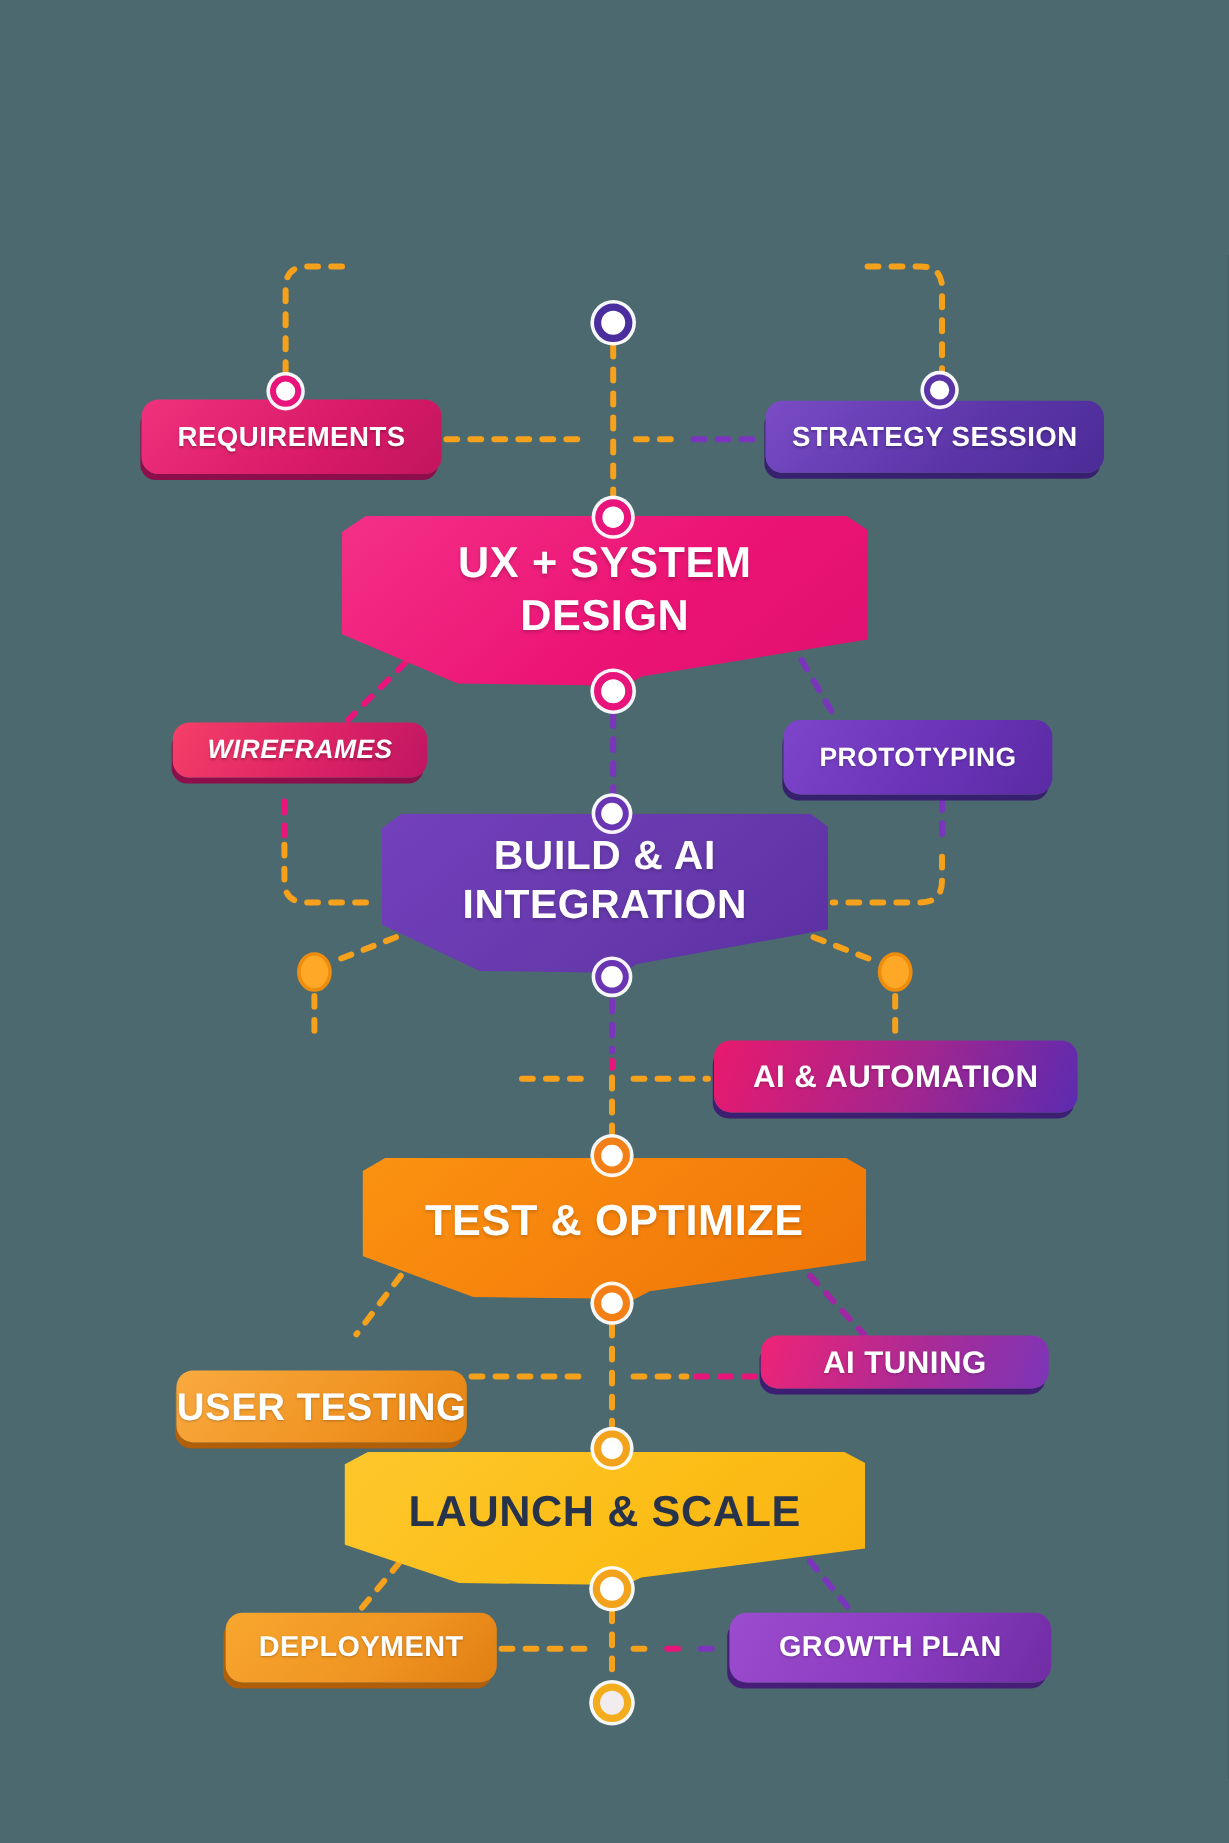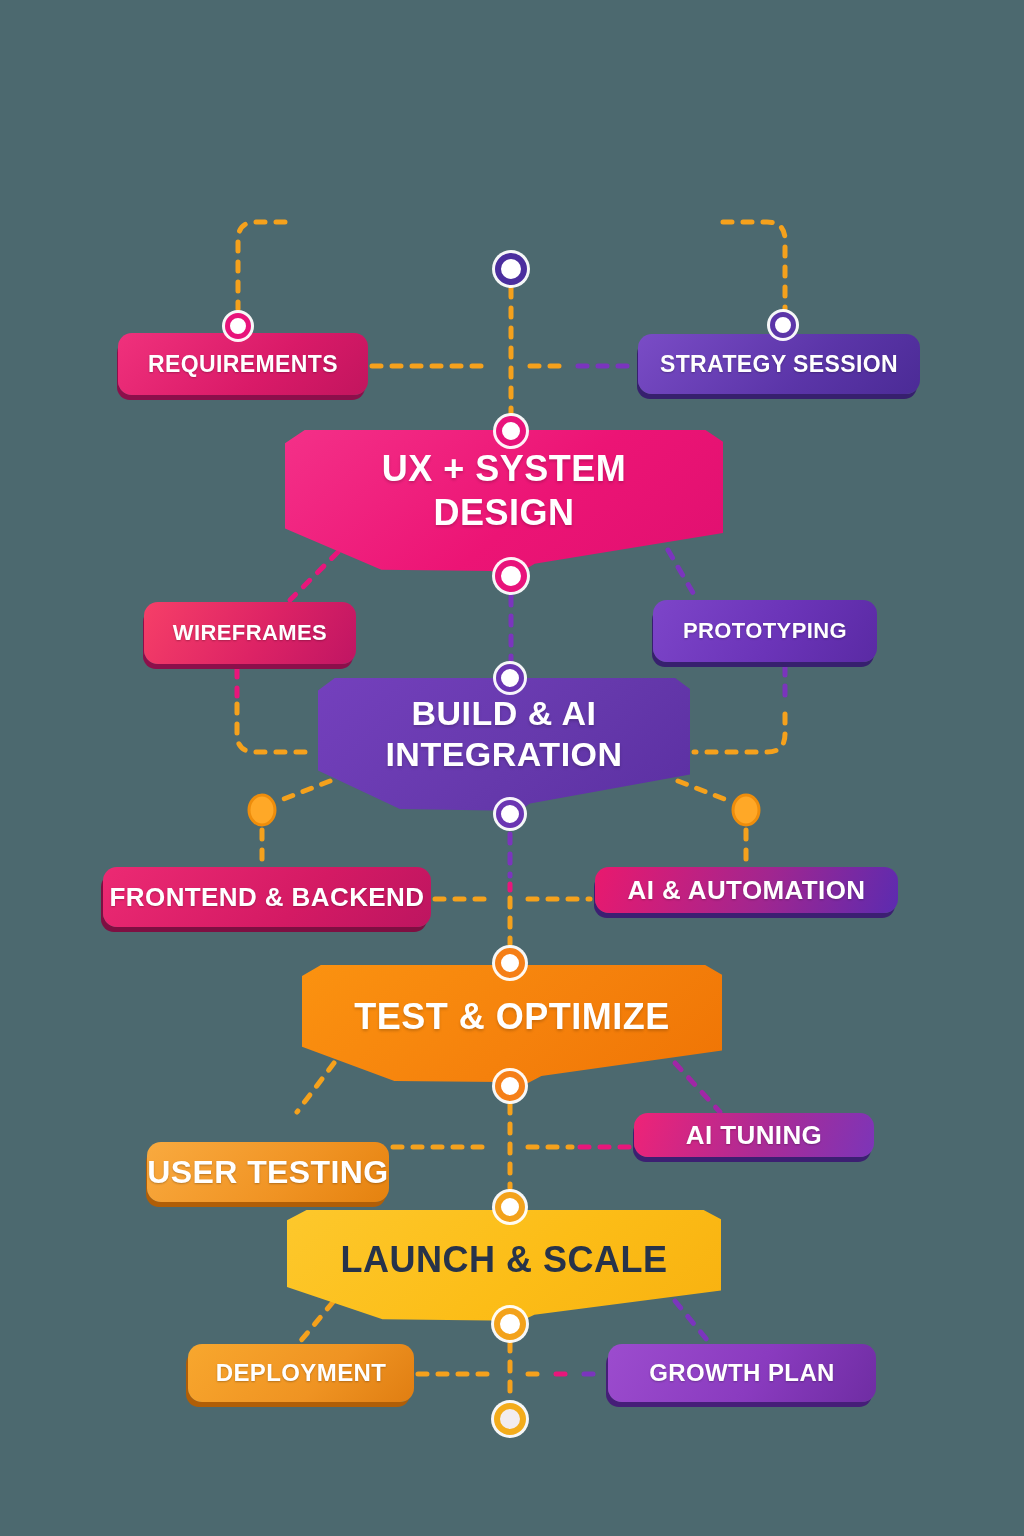--- a/index.html
+++ b/index.html
@@ -37,27 +37,27 @@
   .pill{
     position:absolute;z-index:2;border-radius:14px;
     display:flex;align-items:center;justify-content:center;
     color:#fff;font-weight:700;font-size:23px;letter-spacing:.4px;
     text-shadow:0 1px 2px rgba(0,0,0,.25);
   }
   .p-requirements{left:118px;top:333px;width:250px;height:62px;
     background:linear-gradient(135deg,#f0317c,#D91A68 60%,#c2155e);box-shadow:-2px 6px 0 -1px #8C0F4B;}
   .p-strategy{left:638px;top:334px;width:282px;height:60px;
     background:linear-gradient(135deg,#7a4cc6,#5B35A8 60%,#4b2b96);box-shadow:-2px 6px 0 -1px #37206E;}
-  .p-wireframes{left:144px;top:602px;width:212px;height:62px;font-size:22px;
-    background:linear-gradient(120deg,#f63f68,#DD2365 55%,#c01563);box-shadow:-2px 6px 0 -1px #8C0F4B;}
+  .p-wireframes{left:144px;top:602px;width:212px;height:46px;font-size:22px;
+    background:linear-gradient(120deg,#f63f68,#DD2365 55%,#c01563);box-shadow:-2px 6px 0 -1px #8C0F4B;font-style:italic;}
   .p-prototyping{left:653px;top:600px;width:224px;height:62px;font-size:22px;
     background:linear-gradient(120deg,#7d45c9,#6B34B8 55%,#5a2aa4);box-shadow:-2px 6px 0 -1px #37206E;}
   .p-frontend{left:103px;top:867px;width:328px;height:60px;font-size:26px;
     background:linear-gradient(135deg,#ec2a73,#D41A64 60%,#bd1560);box-shadow:-3px 6px 0 -1px #7E0F42;}
-  .p-aiauto{left:595px;top:867px;width:303px;height:46px;font-size:26px;
+  .p-aiauto{left:595px;top:867px;width:303px;height:60px;font-size:26px;
     background:linear-gradient(110deg,#E9196E,#a42690 60%,#5C2BB0);
     background:linear-gradient(110deg,#E9196E 0%,#a2268f 55%,#5C2BB0 100%);box-shadow:-2px 6px 0 -1px #3C1F72;}
   .p-usertesting{left:147px;top:1142px;width:242px;height:60px;font-size:32px;
     background:linear-gradient(135deg,#f9aa3f,#F09323 60%,#e5820f);box-shadow:-2px 6px 0 -1px #B05E07;}
   .p-aituning{left:634px;top:1113px;width:240px;height:44px;font-size:26px;
     background:linear-gradient(110deg,#EF2377 0%,#aa2b96 55%,#7C35B8 100%);box-shadow:-2px 6px 0 -1px #3C1F72;}
   .p-deployment{left:188px;top:1344px;width:226px;height:58px;font-size:24px;
     background:linear-gradient(135deg,#f8a72e,#EF9322 60%,#e07e12);box-shadow:-3px 6px 0 -1px #B05E07;}
   .p-growthplan{left:608px;top:1344px;width:268px;height:58px;font-size:24px;
     background:linear-gradient(120deg,#9c4cce,#8A3BBF 55%,#6f2da3);box-shadow:-3px 6px 0 -1px #461E78;}
@@ -136,23 +136,20 @@
   </div>
   <div class="pill p-strategy">
     <span>STRATEGY SESSION</span>
   </div>
   <div class="pill p-wireframes">
     <span>WIREFRAMES</span>
   </div>
   <div class="pill p-prototyping">
     <span>PROTOTYPING</span>
   </div>
-  <div class="pill p-frontend">
-    <span>FRONTEND &amp; BACKEND</span>
-  </div>
   <div class="pill p-aiauto">
     <span>AI &amp; AUTOMATION</span>
   </div>
   <div class="pill p-usertesting">
     <span>USER TESTING</span>
   </div>
   <div class="pill p-aituning">
     <span>AI TUNING</span>
   </div>
   <div class="pill p-deployment">

